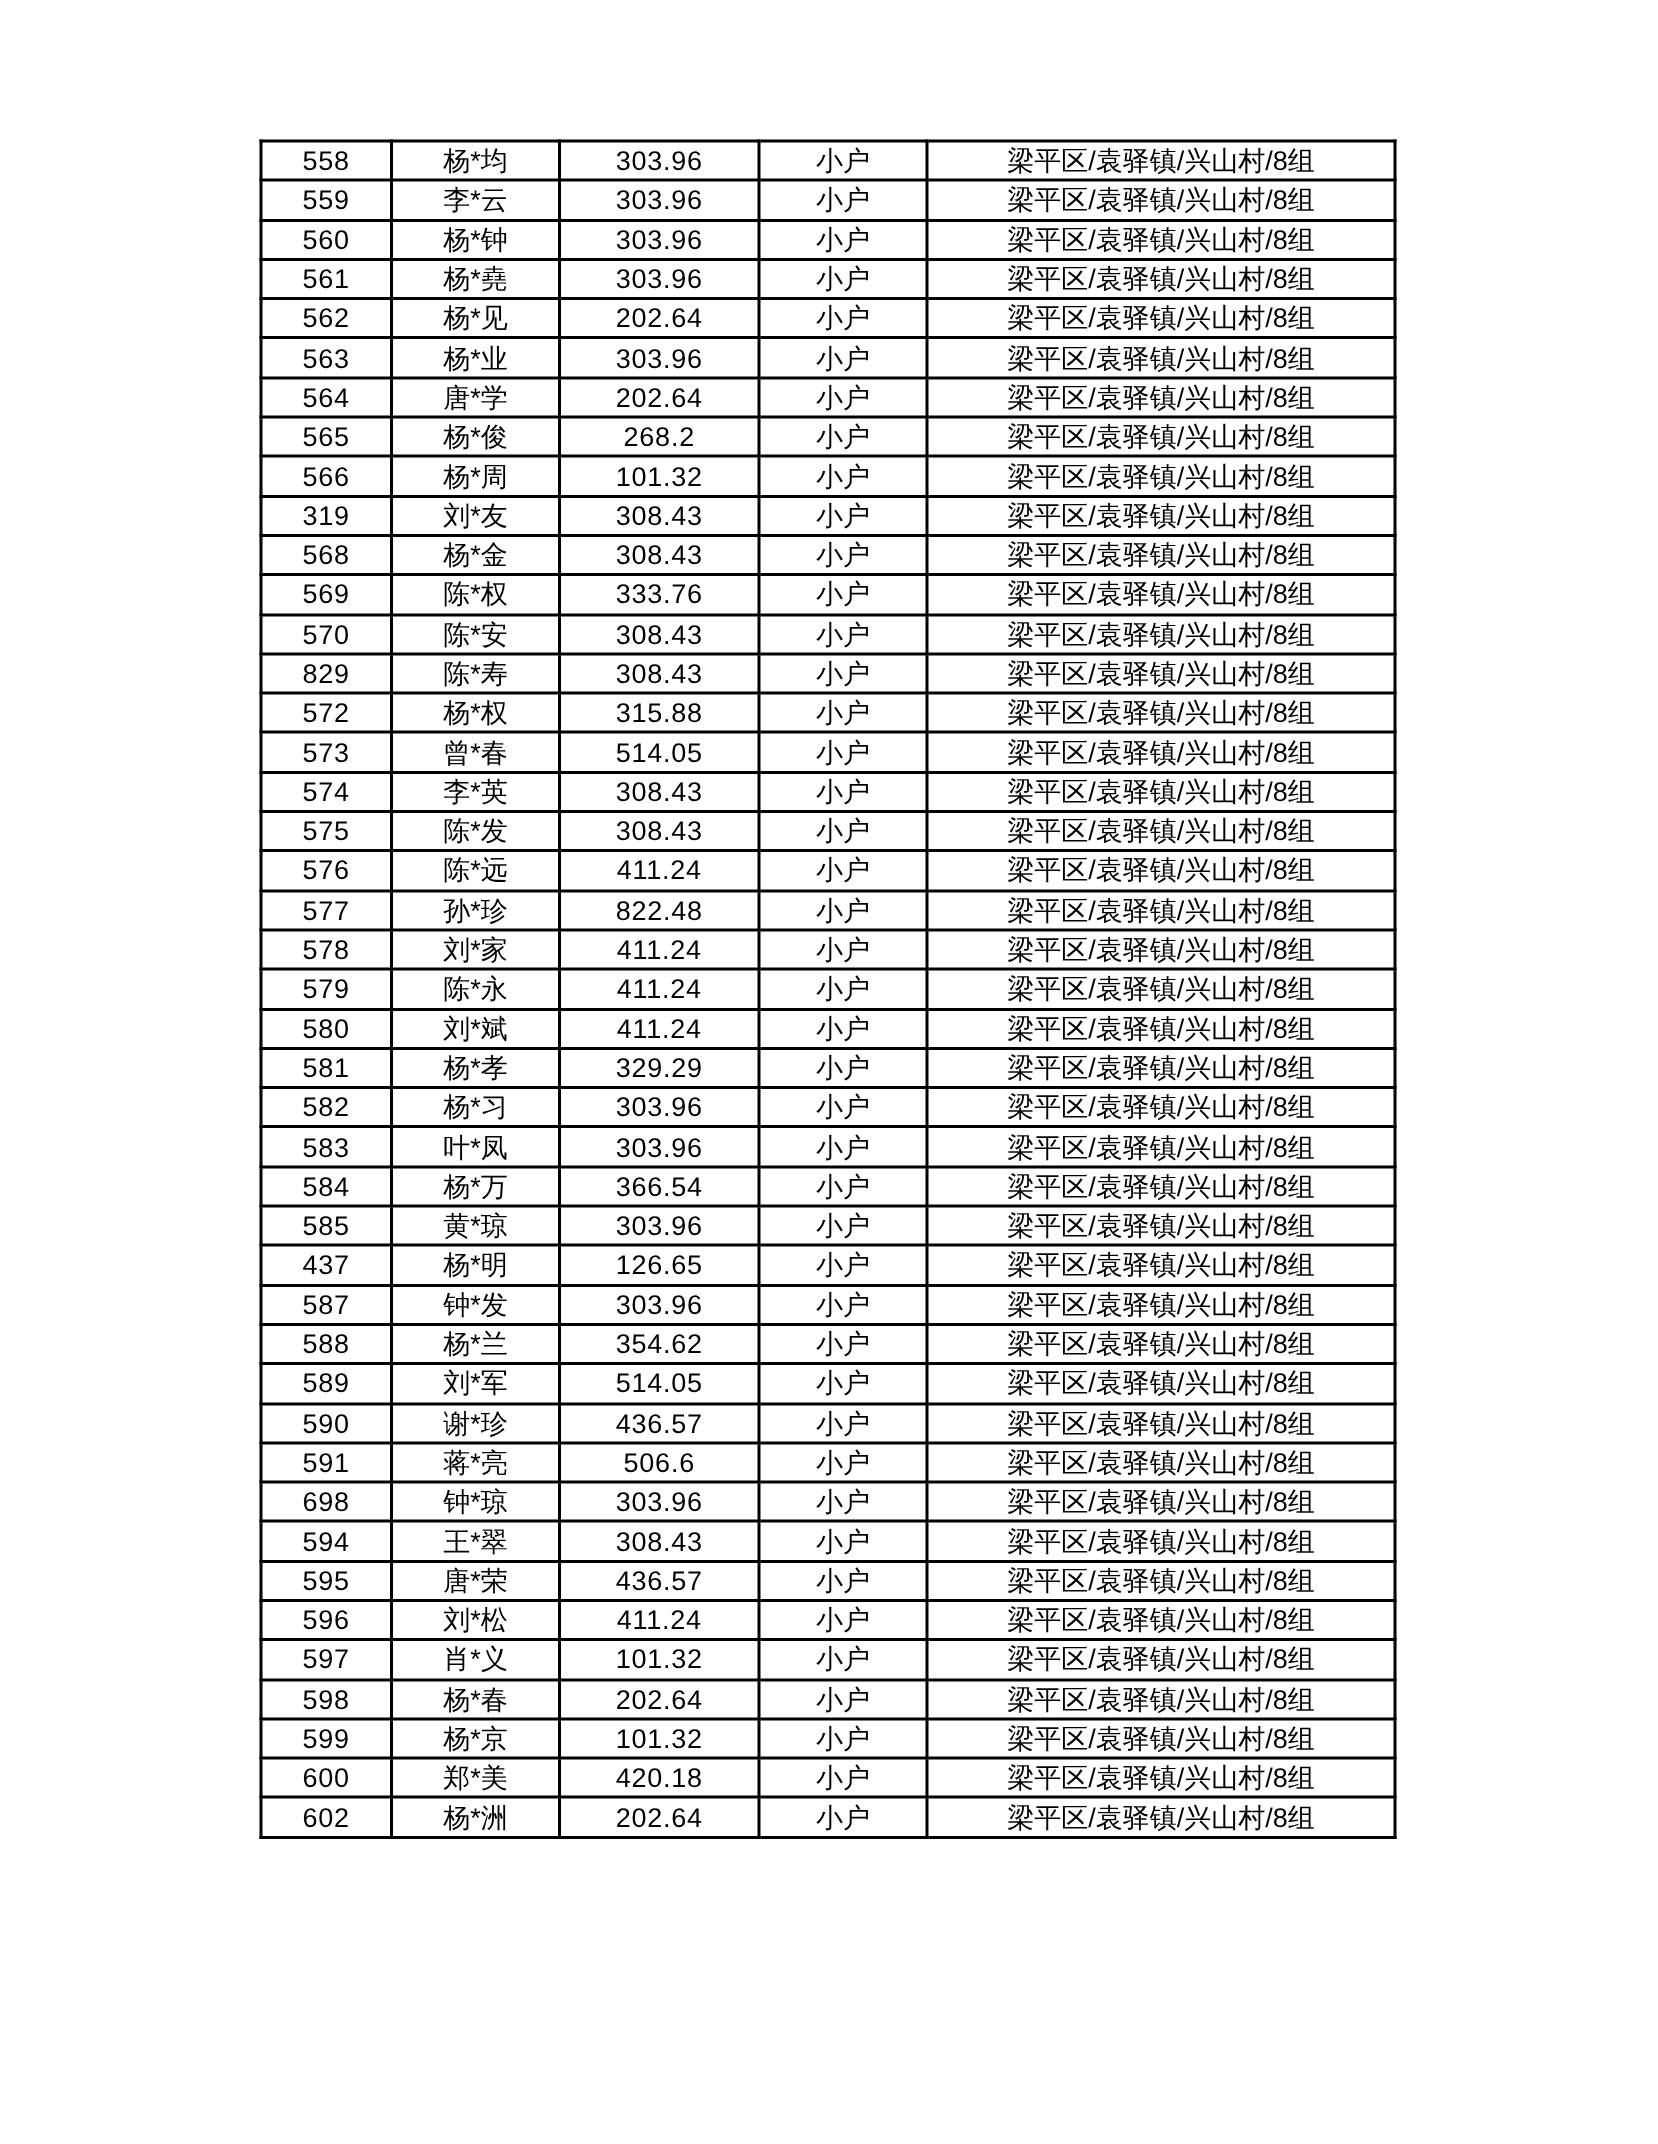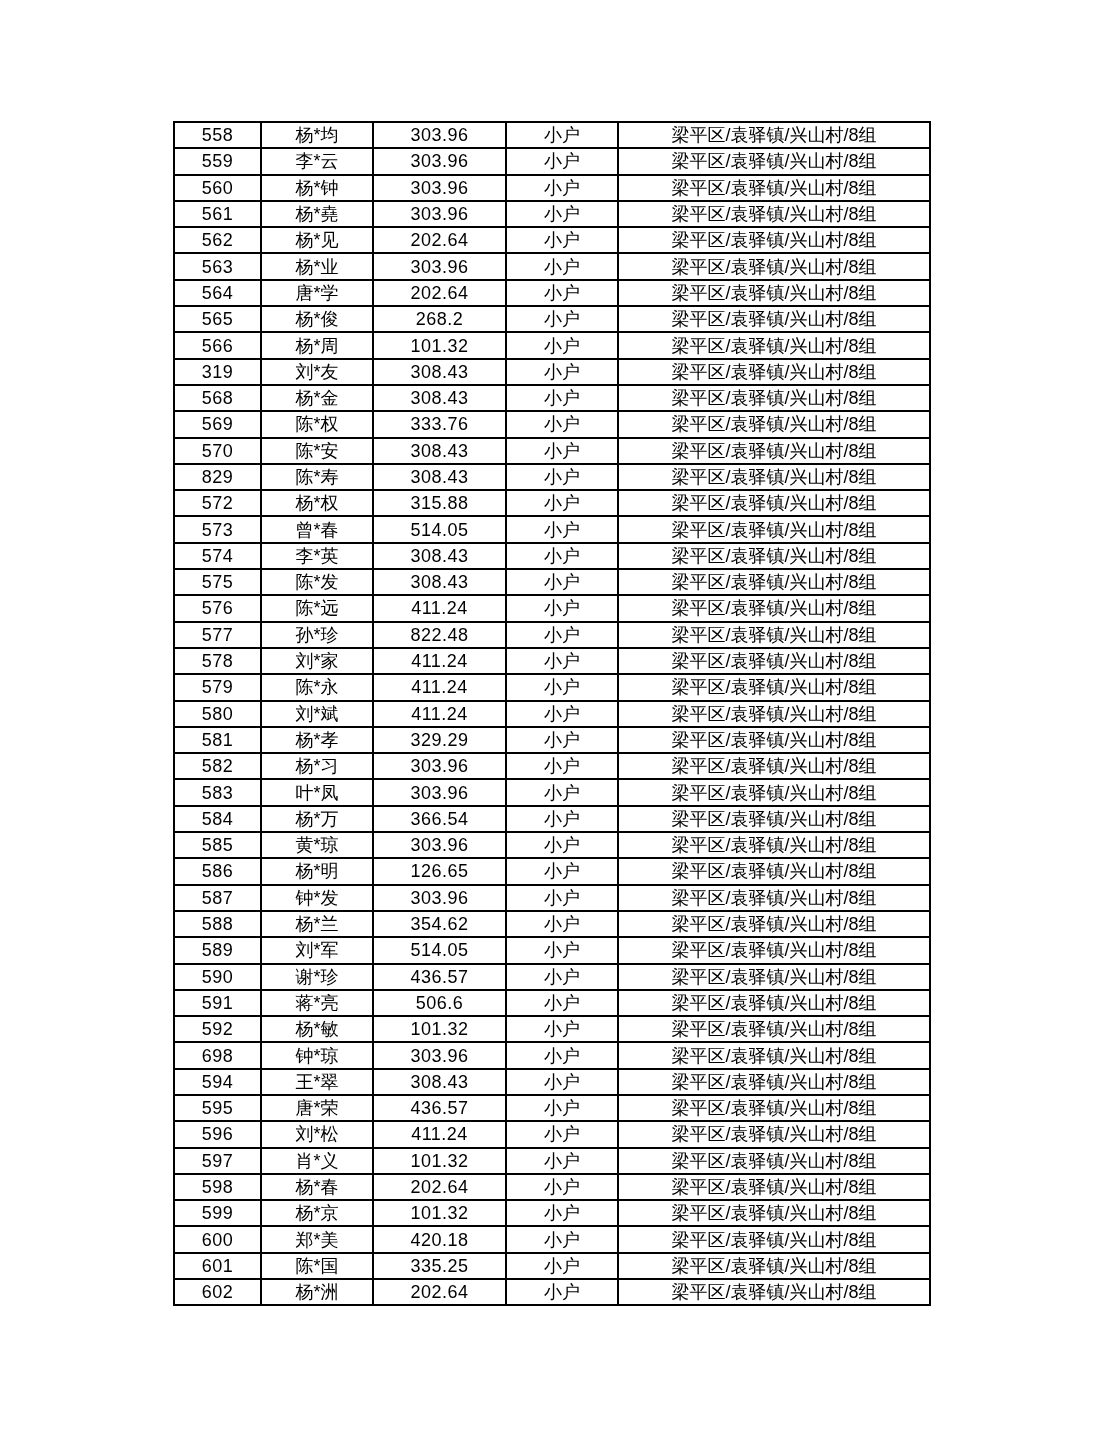--- a/index.html
+++ b/index.html
@@ -21,21 +21,20 @@
     height: 1429px;
     background: #ffffff;
   }
   table.data-table {
     position: absolute;
     left: 173px;
     top: 93px;
     border-collapse: collapse;
     table-layout: fixed;
     width: 756px;
-    margin-top: 28px;
   }
   table.data-table td {
     border: 2px solid #000000;
     height: 24.3px;
     padding: 0;
     text-align: center;
     vertical-align: middle;
     font-size: 18px;
     line-height: 1;
     white-space: nowrap;
@@ -255,21 +254,21 @@
           <td class="cell-location">梁平区/袁驿镇/兴山村/8组</td>
         </tr>
         <tr>
           <td class="cell-serial">585</td>
           <td class="cell-name">黄*琼</td>
           <td class="cell-amount">303.96</td>
           <td class="cell-type">小户</td>
           <td class="cell-location">梁平区/袁驿镇/兴山村/8组</td>
         </tr>
         <tr>
-          <td class="cell-serial">586</td>
+          <td class="cell-serial">437</td>
           <td class="cell-name">杨*明</td>
           <td class="cell-amount">126.65</td>
           <td class="cell-type">小户</td>
           <td class="cell-location">梁平区/袁驿镇/兴山村/8组</td>
         </tr>
         <tr>
           <td class="cell-serial">587</td>
           <td class="cell-name">钟*发</td>
           <td class="cell-amount">303.96</td>
           <td class="cell-type">小户</td>
@@ -297,27 +296,20 @@
           <td class="cell-location">梁平区/袁驿镇/兴山村/8组</td>
         </tr>
         <tr>
           <td class="cell-serial">591</td>
           <td class="cell-name">蒋*亮</td>
           <td class="cell-amount">506.6</td>
           <td class="cell-type">小户</td>
           <td class="cell-location">梁平区/袁驿镇/兴山村/8组</td>
         </tr>
         <tr>
-          <td class="cell-serial">592</td>
-          <td class="cell-name">杨*敏</td>
-          <td class="cell-amount">101.32</td>
-          <td class="cell-type">小户</td>
-          <td class="cell-location">梁平区/袁驿镇/兴山村/8组</td>
-        </tr>
-        <tr>
           <td class="cell-serial">698</td>
           <td class="cell-name">钟*琼</td>
           <td class="cell-amount">303.96</td>
           <td class="cell-type">小户</td>
           <td class="cell-location">梁平区/袁驿镇/兴山村/8组</td>
         </tr>
         <tr>
           <td class="cell-serial">594</td>
           <td class="cell-name">王*翠</td>
           <td class="cell-amount">308.43</td>
@@ -356,27 +348,20 @@
           <td class="cell-serial">599</td>
           <td class="cell-name">杨*京</td>
           <td class="cell-amount">101.32</td>
           <td class="cell-type">小户</td>
           <td class="cell-location">梁平区/袁驿镇/兴山村/8组</td>
         </tr>
         <tr>
           <td class="cell-serial">600</td>
           <td class="cell-name">郑*美</td>
           <td class="cell-amount">420.18</td>
-          <td class="cell-type">小户</td>
-          <td class="cell-location">梁平区/袁驿镇/兴山村/8组</td>
-        </tr>
-        <tr>
-          <td class="cell-serial">601</td>
-          <td class="cell-name">陈*国</td>
-          <td class="cell-amount">335.25</td>
           <td class="cell-type">小户</td>
           <td class="cell-location">梁平区/袁驿镇/兴山村/8组</td>
         </tr>
         <tr>
           <td class="cell-serial">602</td>
           <td class="cell-name">杨*洲</td>
           <td class="cell-amount">202.64</td>
           <td class="cell-type">小户</td>
           <td class="cell-location">梁平区/袁驿镇/兴山村/8组</td>
         </tr>

